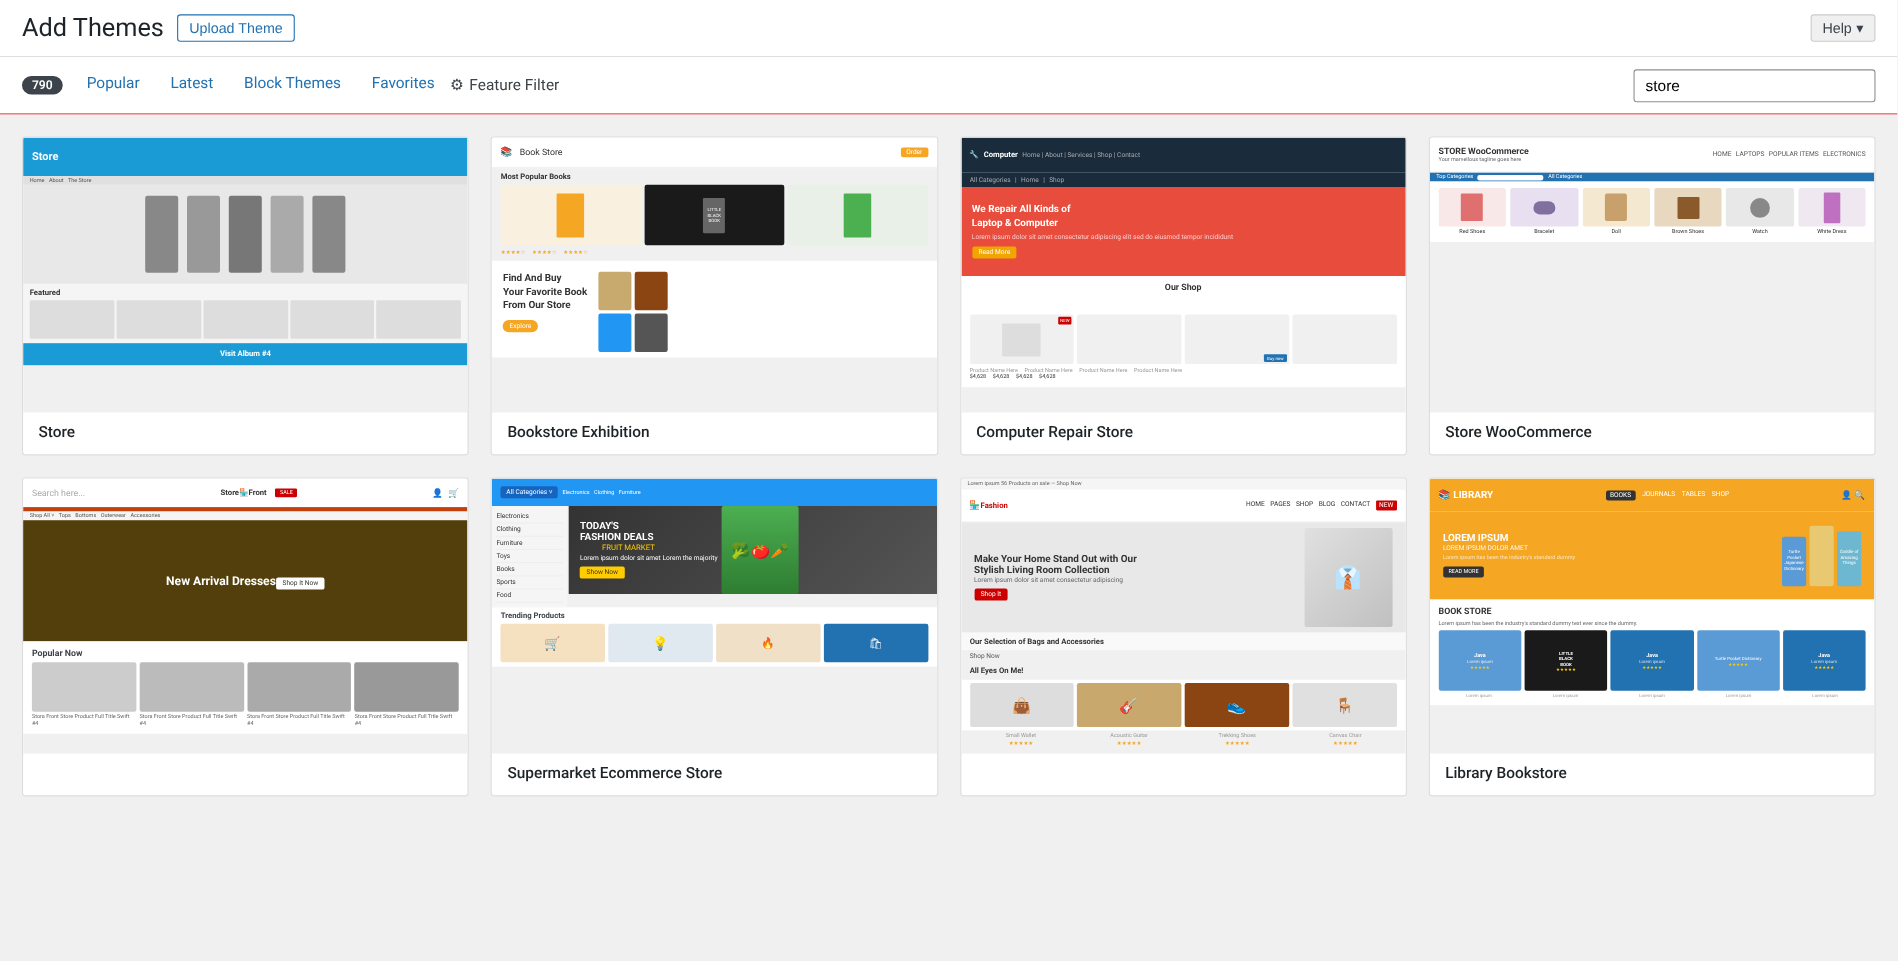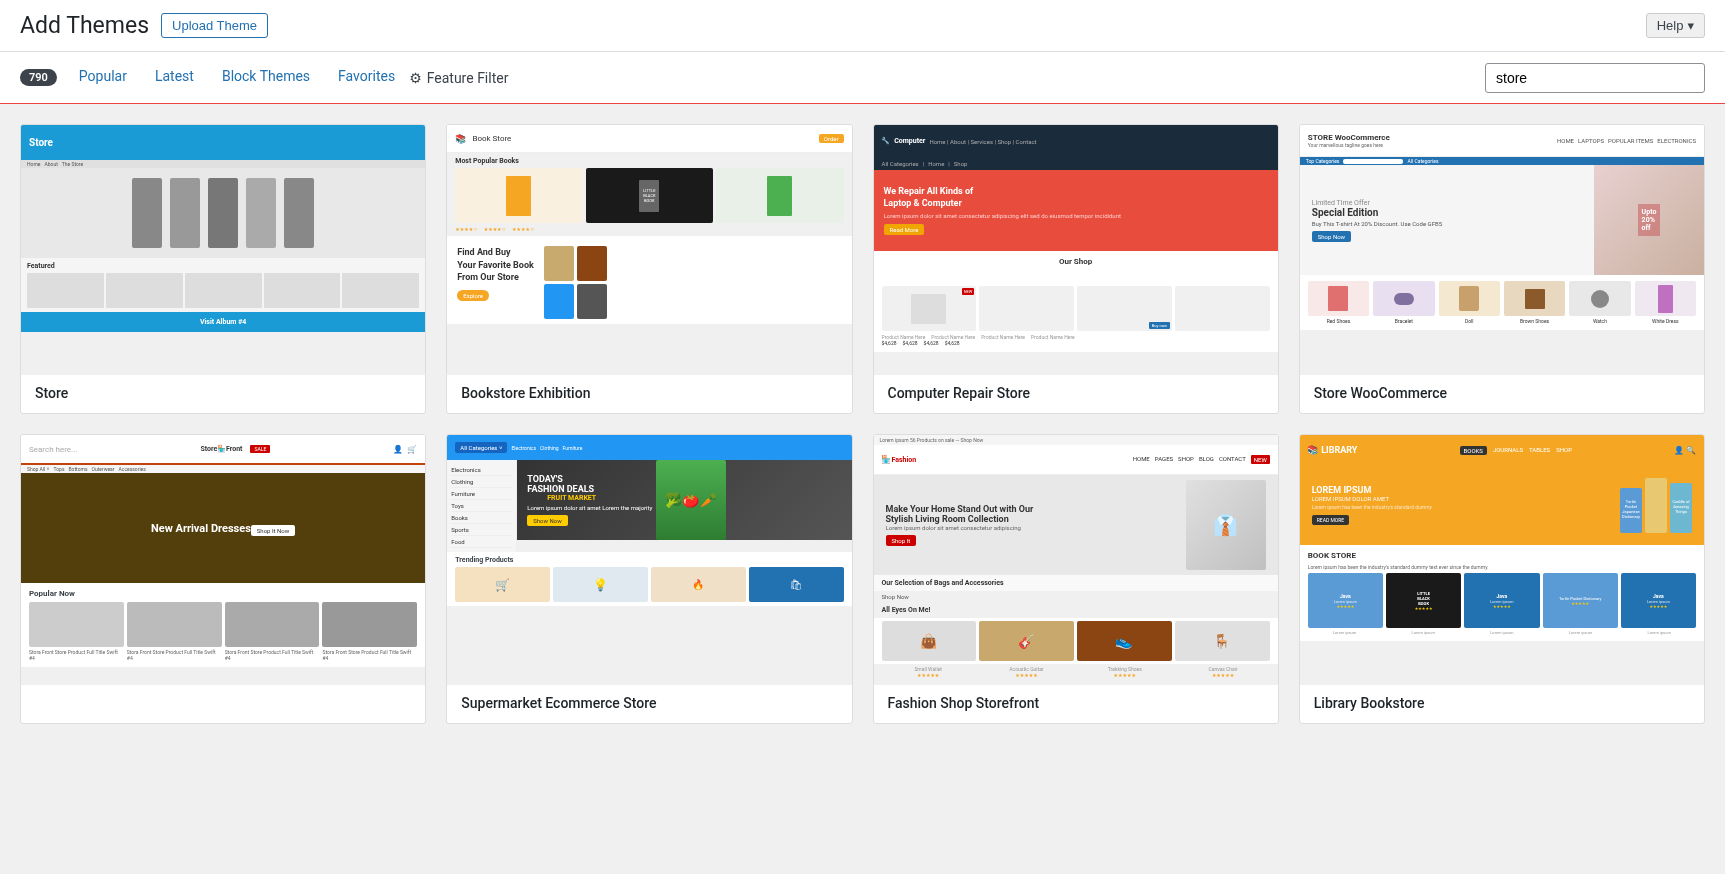--- a/index.html
+++ b/index.html
@@ -38,40 +38,40 @@
     .comp-hero-sub { font-size: 6px; color: #ffcccc; margin-top: 3px; }
     .comp-btn { background: #f0a500; color: #fff; font-size: 6px; padding: 2px 6px; border-radius: 2px; margin-top: 5px; display: inline-block; }
     .comp-shop { padding: 6px 8px; background: #fff; }
     .comp-shop-title { font-size: 8px; font-weight: bold; color: #333; text-align: center; margin-bottom: 20px; }
     .comp-products { display: grid; grid-template-columns: repeat(4, 1fr); gap: 3px; }
     .comp-product { background: #f5f5f5; height: 45px; border-radius: 2px; }
 
     .woo-header { height: 32px; background: #fff; border-bottom: 1px solid #eee; display: flex; align-items: center; padding: 0 8px; }
     .woo-hero { background: #f5f5f5; height: 110px; display: flex; align-items: center; justify-content: space-between; padding: 0 12px; position: relative; overflow: hidden; }
 
-    .sf-header { height: 30px; background: #fff; border-bottom: 2px solid #c2410c; display: flex; align-items: center; padding: 0 8px; }
+    .sf-header { height: 30px; background: #fff; border-bottom: 4px solid #c2410c; display: flex; align-items: center; padding: 0 8px; }
     .sf-hero { height: 110px; background: linear-gradient(rgba(0,0,0,0.4), rgba(0,0,0,0.4)), #8B6914; display: flex; align-items: center; justify-content: center; }
     .sf-hero-title { font-size: 11px; font-weight: bold; color: #fff; text-align: center; }
     .sf-hero-btn { background: #fff; color: #333; font-size: 6px; padding: 2px 6px; border-radius: 2px; margin-top: 4px; display: block; text-align: center; }
     .sf-trending { padding: 6px 8px; background: #fff; }
     .sf-trending-title { font-size: 8px; font-weight: bold; margin-bottom: 4px; }
     .sf-products { display: flex; gap: 3px; }
     .sf-product { flex: 1; }
     .sf-product-img { height: 45px; background: #ddd; border-radius: 2px; margin-bottom: 2px; }
     .sf-product-name { font-size: 5px; color: #666; }
 
     .sm-header { height: 30px; background: #333; display: flex; align-items: center; padding: 0 8px; }
     .sm-subnav { height: 25px; background: #2196F3; display: flex; align-items: center; padding: 0 8px; gap: 4px; }
     .sm-content { display: flex; }
     .sm-sidebar { width: 70px; background: #f5f5f5; padding: 4px; border-right: 1px solid #eee; }
     .sm-sidebar-item { font-size: 6px; color: #333; padding: 2px 0; border-bottom: 1px solid #eee; }
     .sm-main { flex: 1; }
     .sm-hero { background: linear-gradient(135deg, #333, #555); height: 80px; display: flex; align-items: center; padding: 0 10px; }
     .sm-hero-title { font-size: 9px; font-weight: bold; color: #fff; }
-    .sm-hero-sub { font-size: 7px; color: #ffcc00; font-weight: bold; padding-left: 20px; }
+    .sm-hero-sub { font-size: 7px; color: #ffcc00; font-weight: normal; padding-left: 20px; }
     .sm-hero-btn { background: #ffcc00; color: #333; font-size: 6px; padding: 2px 6px; border-radius: 2px; margin-top: 4px; display: inline-block; }
 
     .fash-header { height: 30px; background: #fff; border-bottom: 1px solid #eee; display: flex; align-items: center; padding: 0 8px; }
     .fash-hero { background: #e8e8e8; height: 100px; display: flex; align-items: center; padding: 0 12px; }
     .fash-hero-title { font-size: 9px; font-weight: bold; color: #333; }
     .fash-hero-sub { font-size: 6px; color: #666; }
     .fash-btn { background: #cc0000; color: #fff; font-size: 6px; padding: 2px 6px; border-radius: 2px; margin-top: 4px; display: inline-block; }
 
     .lib-header { height: 30px; background: #f5a623; display: flex; align-items: center; padding: 0 8px; justify-content: space-between; }
     .lib-logo { font-size: 9px; font-weight: bold; color: #fff; }
@@ -264,31 +264,20 @@
               <span>LAPTOPS</span>
               <span>POPULAR ITEMS</span>
               <span>ELECTRONICS</span>
           </div>
         </div>
         <div style="height:8px;background:#2271b1;display:flex;align-items:center;padding:0 6px;">
           <span style="font-size:5px;color:#fff;">Top Categories</span>
           <div style="margin-left:4px;background:#fff;border-radius:2px;height:5px;width:60px;"></div>
           <span style="font-size:5px;color:#fff;margin-left:4px;">All Categories</span>
         </div>
-        <div class="woo-hero" style="position:relative;overflow:hidden;">
-          <div>
-            <div style="font-size:7px;color:#888;">Limited Time Offer</div>
-            <div style="font-size:10px;font-weight:bold;color:#333;">Special Edition</div>
-            <div style="font-size:6px;color:#555;margin-top:2px;">Buy This T-shirt At 20% Discount. Use Code GFB5</div>
-            <div style="background:#2271b1;color:#fff;font-size:6px;padding:2px 6px;border-radius:2px;margin-top:4px;display:inline-block;">Shop Now</div>
-          </div>
-          <div style="position:absolute;right:0;top:0;width:110px;height:100%;background:linear-gradient(135deg,#e8d0d0,#c9b0a0);display:flex;align-items:center;justify-content:center;">
-            <div style="font-size:7px;color:#fff;font-weight:bold;background:rgba(200,100,100,0.6);padding:4px;">Upto<br>20%<br>off</div>
-          </div>
-        </div>
         <div style="display:flex;gap:4px;padding:6px 8px;background:#fff;">
           <div style="flex:1;text-align:center;">
             <div style="height:35px;background:#f9e8e8;border-radius:2px;margin-bottom:2px;display:flex;align-items:center;justify-content:center;">
                 <div style="width:20px;height:25px;background:#e07070;border-radius:1px;"></div>
               </div>
             <div style="font-size:5px;color:#333;">Red Shoes</div>
           </div>
           <div style="flex:1;text-align:center;">
             <div style="height:35px;background:#e8e0f0;border-radius:2px;margin-bottom:2px;display:flex;align-items:center;justify-content:center;">
                 <div style="width:20px;height:12px;background:#8070a0;border-radius:8px;"></div>
@@ -469,21 +458,20 @@
             <span style="font-size:5px;color:#999;">Trekking Shoes</span>
             <div style="display:flex;gap:1px;font-size:5px;color:#f5a623;">★★★★★</div>
           </div>
           <div style="display:flex;flex:1;flex-direction:column;align-items:center;">
             <span style="font-size:5px;color:#999;">Canvas Chair</span>
             <div style="display:flex;gap:1px;font-size:5px;color:#f5a623;">★★★★★</div>
           </div>
         </div>
       </div>
     </div>
-    <div class="theme-name">Fashion Shop Storefront</div>
   </div>
 
   <div class="theme-card">
     <div class="theme-preview">
       <div style="width:100%;height:100%;overflow:hidden;">
         <div class="lib-header">
           <div class="lib-logo">📚 LIBRARY</div>
           <div class="lib-nav">
             <span style="background:#333;color:#fff;font-size:6px;padding:1px 4px;border-radius:2px;">BOOKS</span>
             <span style="font-size:6px;color:#fff;">JOURNALS</span>

